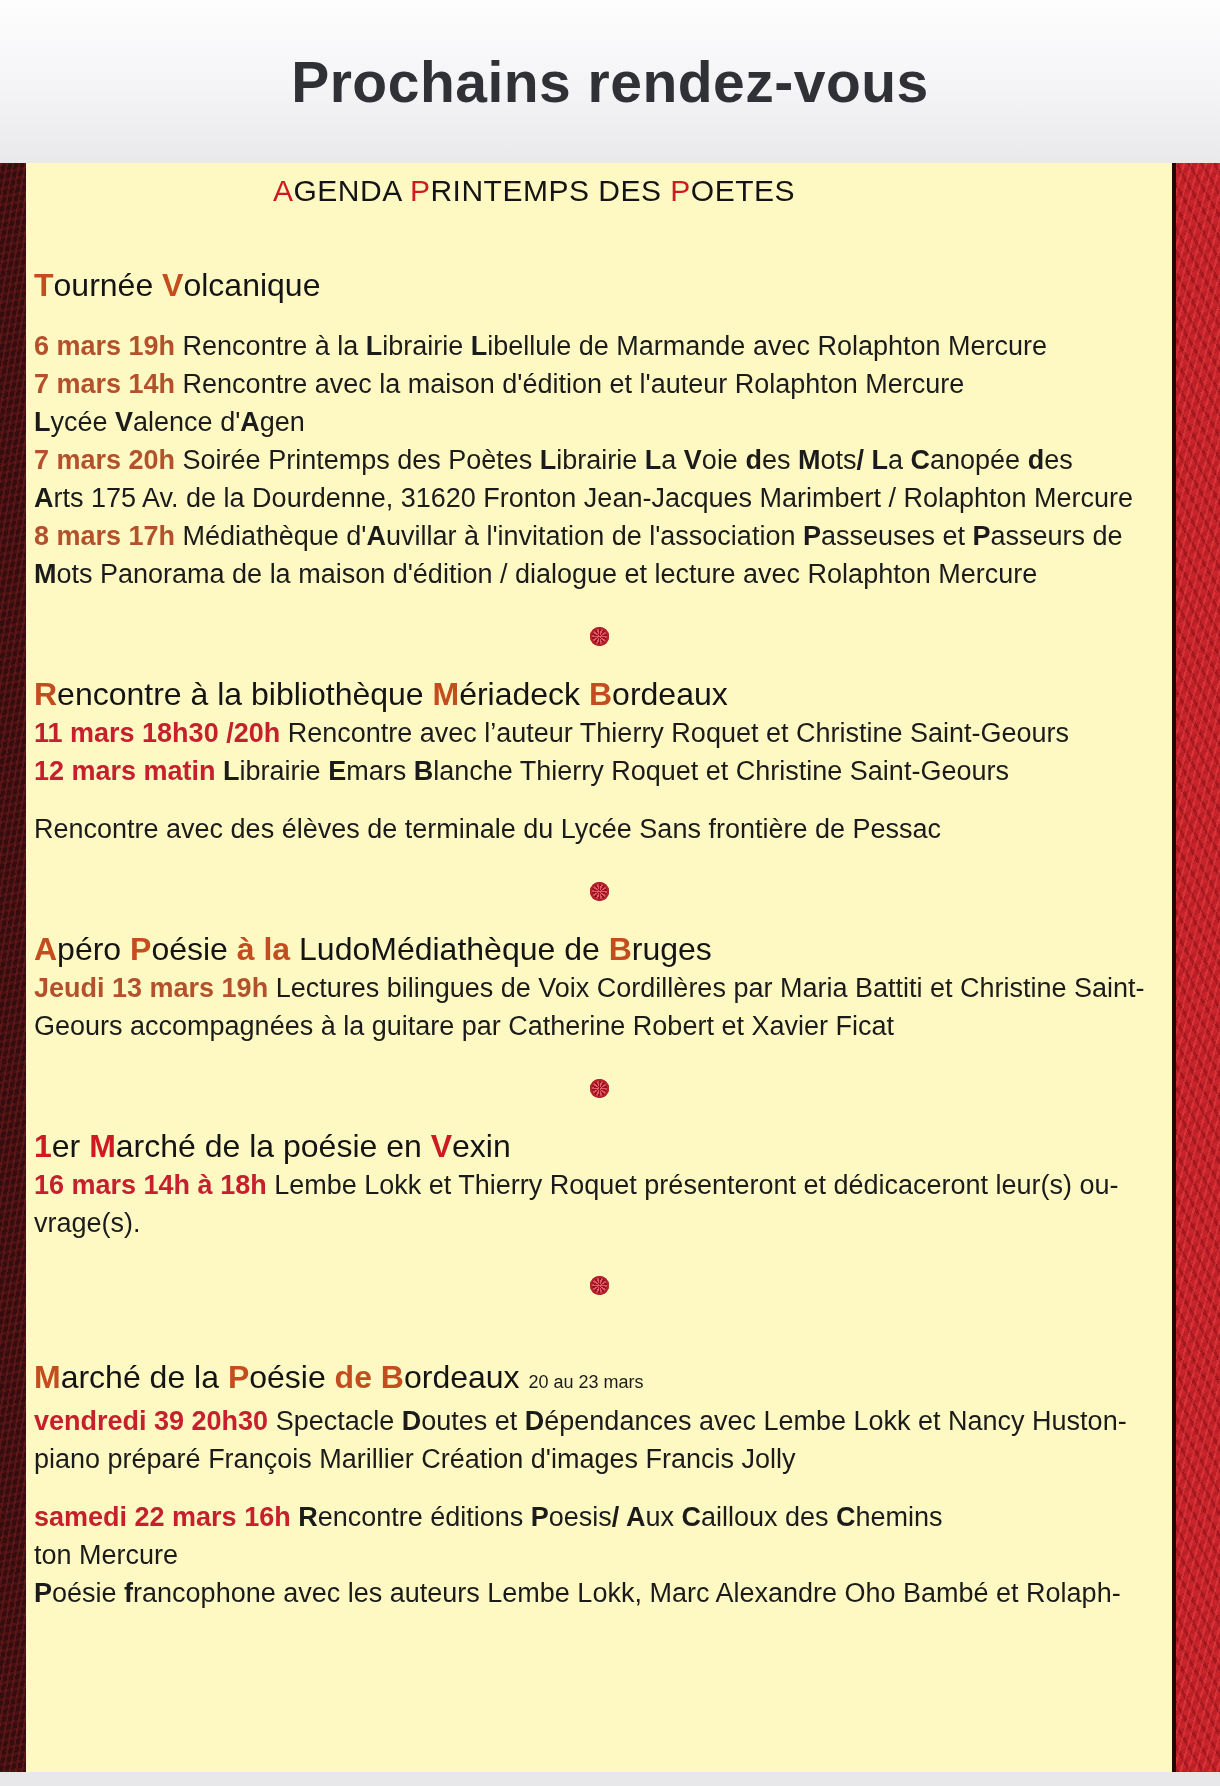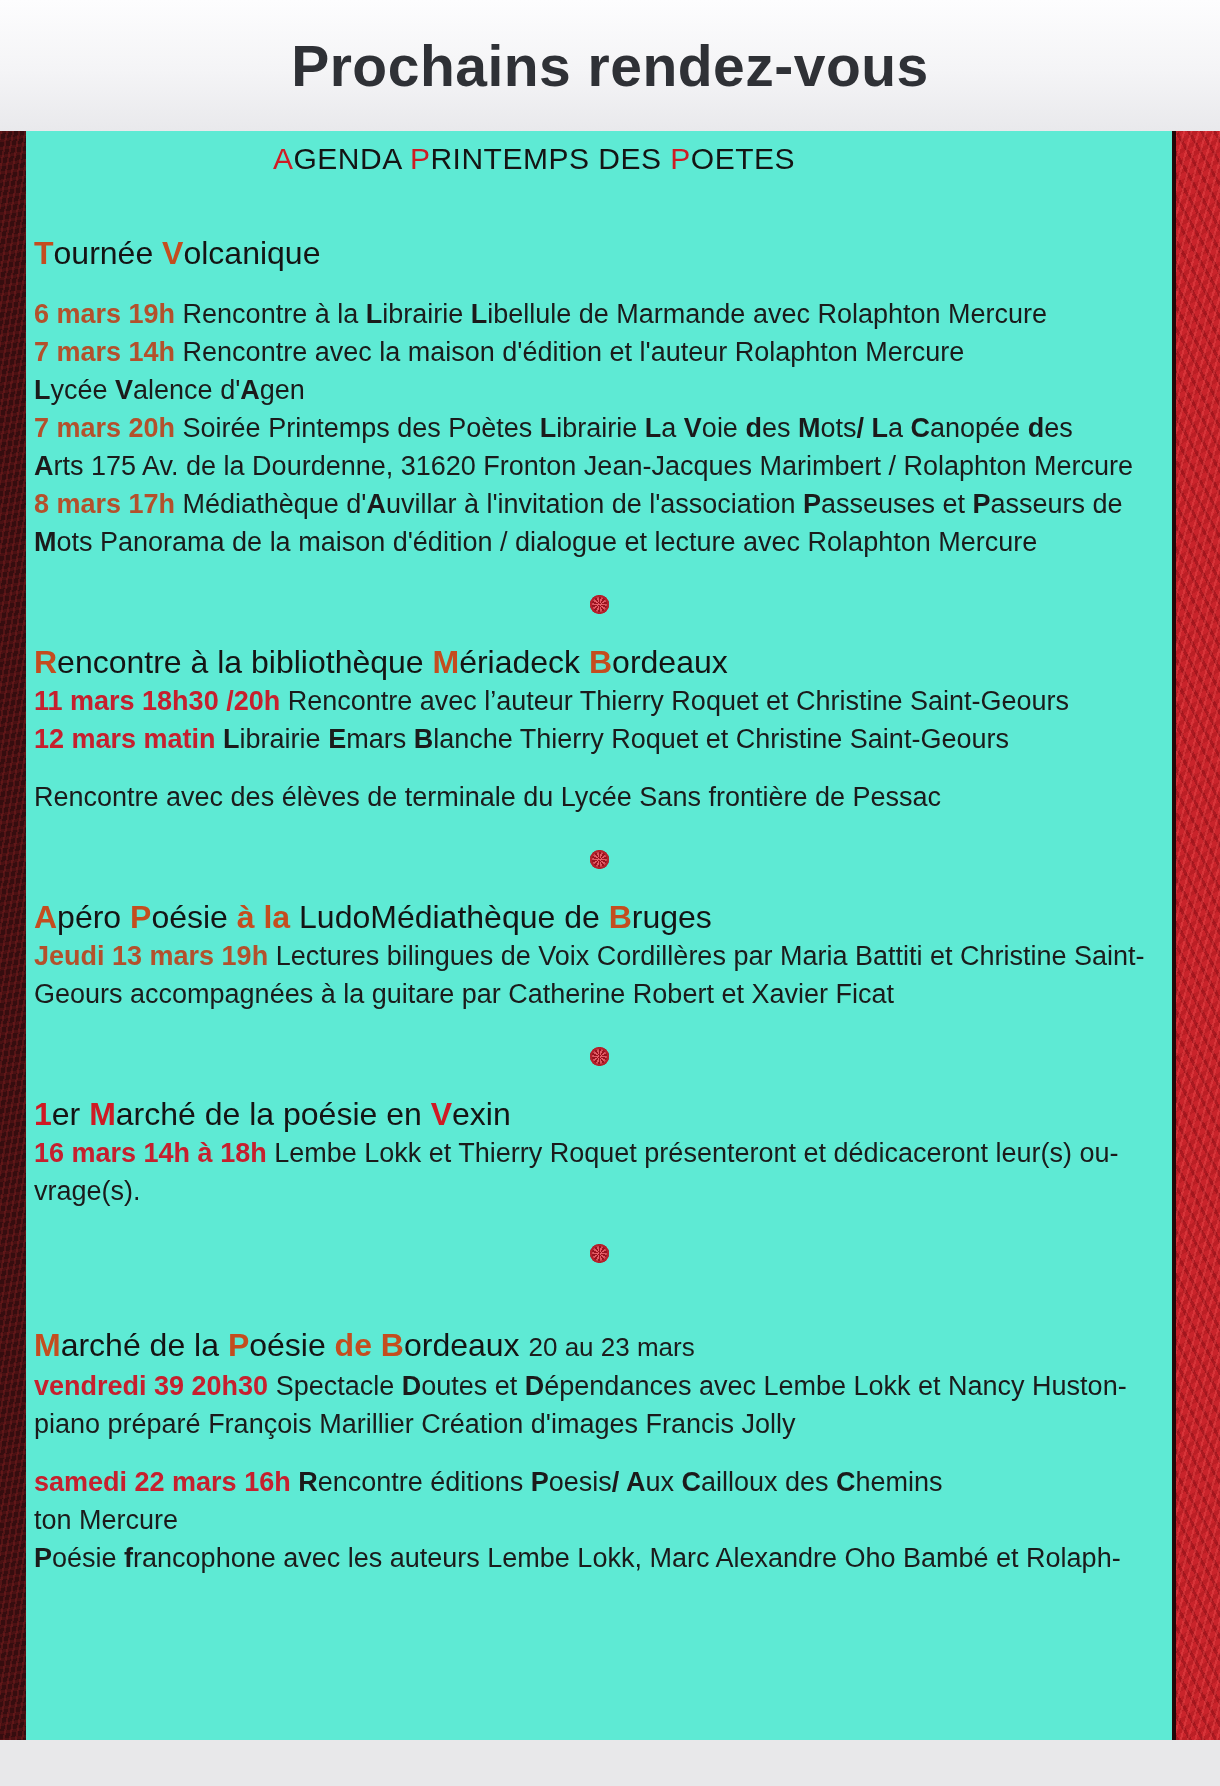--- a/index.html
+++ b/index.html
@@ -3,21 +3,21 @@
 <meta charset="utf-8">
 <style>
   html,body{margin:0;padding:0;}
   body{
     width:1220px;height:1786px;overflow:hidden;
     background:#e8e8ea;
     font-family:"Liberation Sans",sans-serif;
   }
   
   .page-header{
-    width:1220px;height:131px;
+    width:1220px;height:163px;
     background:linear-gradient(180deg,#fdfdfe 0%,#f4f4f6 55%,#e9e9ec 100%);
     display:flex;align-items:center;justify-content:center;
   }
   .page-title{
     font-size:57px;font-weight:700;letter-spacing:.5px;
     color:#2f3136;white-space:nowrap;
   }
   
   .frame{
     display:flex;width:1220px;height:1609px;
@@ -33,21 +33,21 @@
     width:44px;height:100%;
     border-left:4px solid #230708;
     background-color:#c9242b;
     background-image:
       repeating-linear-gradient(105deg, rgba(255,95,95,.28) 0 2px, transparent 2px 7px),
       repeating-linear-gradient(60deg, rgba(120,8,16,.38) 0 3px, transparent 3px 11px),
       repeating-linear-gradient(150deg, rgba(160,20,25,.32) 0 4px, transparent 4px 9px);
   }
   .panel{
     flex:1;height:100%;
-    background:#5eead4;
+    background:#fef9c3;
     padding:6px 8px 0 8px;
     box-sizing:border-box;
     overflow:hidden;
     color:#1b1b1b;
   }
   .page-bottom-edge{
     width:1220px;height:14px;background:#e8e8ea;
   }
   
   .agenda-title{
@@ -67,21 +67,21 @@
   .sec-4 .para + .para{}
   .event-line{
     font-size:27px;line-height:38px;white-space:nowrap;
   }
   
   .b{font-weight:700;}
   .do{color:#b3512c;}
   .dr{color:#c6202e;}
   .ao{color:#c44d1f;}
   .ar{color:#cf1a24;}
-  .sm{font-size:26px;font-weight:400;color:#1c1c1c;}
+  .sm{font-size:18px;font-weight:400;color:#1c1c1c;}
   
   .rosette{
     width:19px;height:19px;border-radius:50%;
     margin:34px auto 0 auto;
     background:repeating-conic-gradient(from 10deg,#e8606a 0 18deg,#9c1420 18deg 36deg);
     box-shadow:inset 0 0 0 2px #b7202c, inset 0 0 5px #7c0f18;
   }
 </style>
 </head>
 <body>

